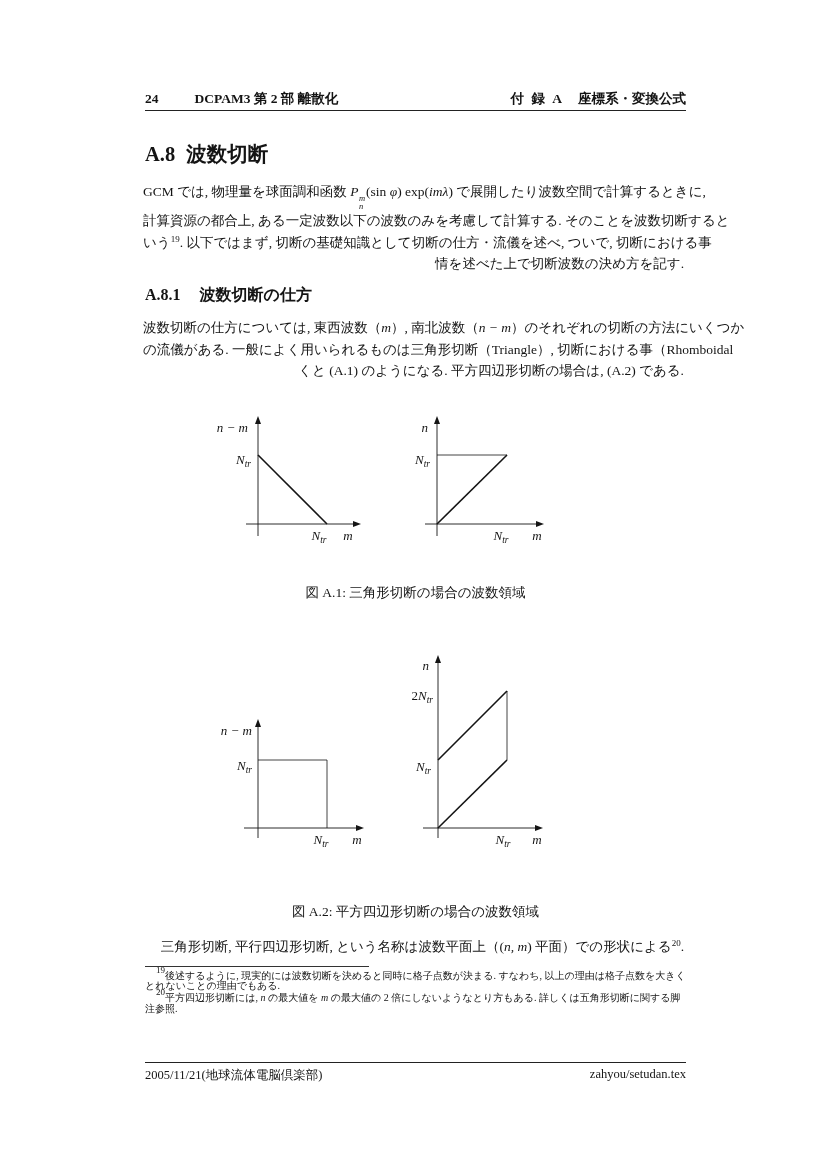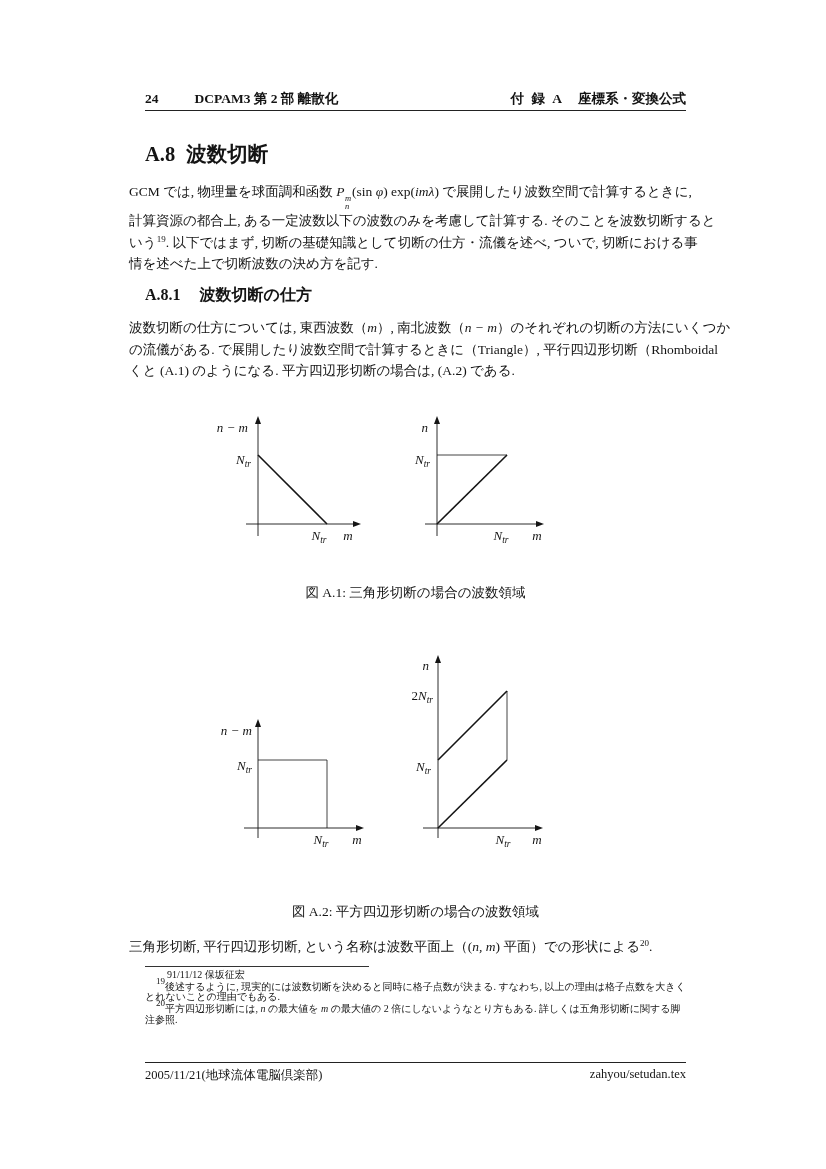--- a/index.html
+++ b/index.html
@@ -15,21 +15,21 @@
   .hdr .pgnum{margin-right:36px;}
   .hdr .applabel{margin-right:14px;letter-spacing:2px;}
   .rule{background:#222;height:1px;}
   .hdr-rule{top:110px;left:145px;width:541px;}
   
   .sec{top:140px;left:145px;font-size:20.5px;font-weight:bold;white-space:nowrap;}
   .sec .num{margin-right:11px;}
   .subsec{top:285px;left:145px;font-size:16px;font-weight:bold;white-space:nowrap;}
   .subsec .num{margin-right:19px;margin-top:16px;}
   
-  .para{left:129px;width:541px;font-size:13.5px;line-height:21.6px;}
+  .para{left:143px;width:541px;font-size:13.5px;line-height:21.6px;text-align:right;}
   .tline{white-space:nowrap;}
   .mi{font-style:italic;}
   sup{font-size:9px;vertical-align:5.5px;line-height:0;}
   .stack{display:inline-flex;flex-direction:column;align-items:flex-start;
          font-size:8.5px;line-height:7.5px;font-style:italic;
          vertical-align:-5px;margin:0 1px 0 0.5px;}
   
   .figsvg{left:145px;}
   .caption{left:145px;width:541px;text-align:center;font-size:13.5px;white-space:nowrap;}
   svg .ax{stroke:#141414;stroke-width:0.9;fill:none;}
@@ -79,21 +79,21 @@
     <div class="tline">いう<sup>19</sup>.  以下ではまず, 切断の基礎知識として切断の仕方・流儀を述べ, ついで, 切断における事</div>
     <div class="tline">情を述べた上で切断波数の決め方を記す.</div>
   </div>
 
   <div class="abs subsec">
     <span class="num">A.8.1</span><span>波数切断の仕方</span>
   </div>
 
   <div class="abs para" style="top:317px;">
     <div class="tline">波数切断の仕方については, 東西波数（<span class="mi">m</span>）, 南北波数（<span class="mi">n − m</span>）のそれぞれの切断の方法にいくつか</div>
-    <div class="tline">の流儀がある. で展開したり波数空間で計算するときに（Triangle）, 平行四辺形切断（Rhomboidal</div>
+    <div class="tline">の流儀がある. 一般によく用いられるものは三角形切断（Triangle）, 切断における事（Rhomboidal</div>
     <div class="tline">くと (A.1) のようになる. 平方四辺形切断の場合は, (A.2) である.</div>
   </div>
 
   <svg class="abs figsvg" style="top:413px;" width="541" height="165" viewBox="0 0 541 165">
 
     <g>
       <line class="ax" x1="113" y1="8" x2="113" y2="123"></line>
       <polygon class="arr" points="110,11 113,3 116,11"></polygon>
       <line class="ax" x1="101" y1="111" x2="211" y2="111"></line>
       <polygon class="arr" points="208,108 216,111 208,114"></polygon>
@@ -149,21 +149,20 @@
     </g>
   </svg>
   <div class="abs caption" style="top:903px;">図 A.2: 平方四辺形切断の場合の波数領域</div>
 
   <div class="abs para" style="top:936px;">
     <div class="tline">三角形切断, 平行四辺形切断, という名称は波数平面上（(<span class="mi">n, m</span>) 平面）での形状による<sup>20</sup>.</div>
   </div>
 
   <div class="abs rule fnrule"></div>
   <div class="abs fnblock">
-    <div class="tline fn-attr">91/11/12 保坂征宏</div>
     <div class="tline fn-first"><sup>19</sup>後述するように, 現実的には波数切断を決めると同時に格子点数が決まる. すなわち, 以上の理由は格子点数を大きく</div>
     <div class="tline">とれないことの理由でもある.</div>
     <div class="tline fn-first"><sup>20</sup>平方四辺形切断には, <span class="mi">n</span> の最大値を <span class="mi">m</span> の最大値の 2 倍にしないようなとり方もある. 詳しくは五角形切断に関する脚</div>
     <div class="tline">注参照.</div>
   </div>
 
   <div class="abs rule ftr-rule"></div>
   <div class="abs ftr">
     <span>2005/11/21(地球流体電脳倶楽部)</span>
     <span>zahyou/setudan.tex</span>

